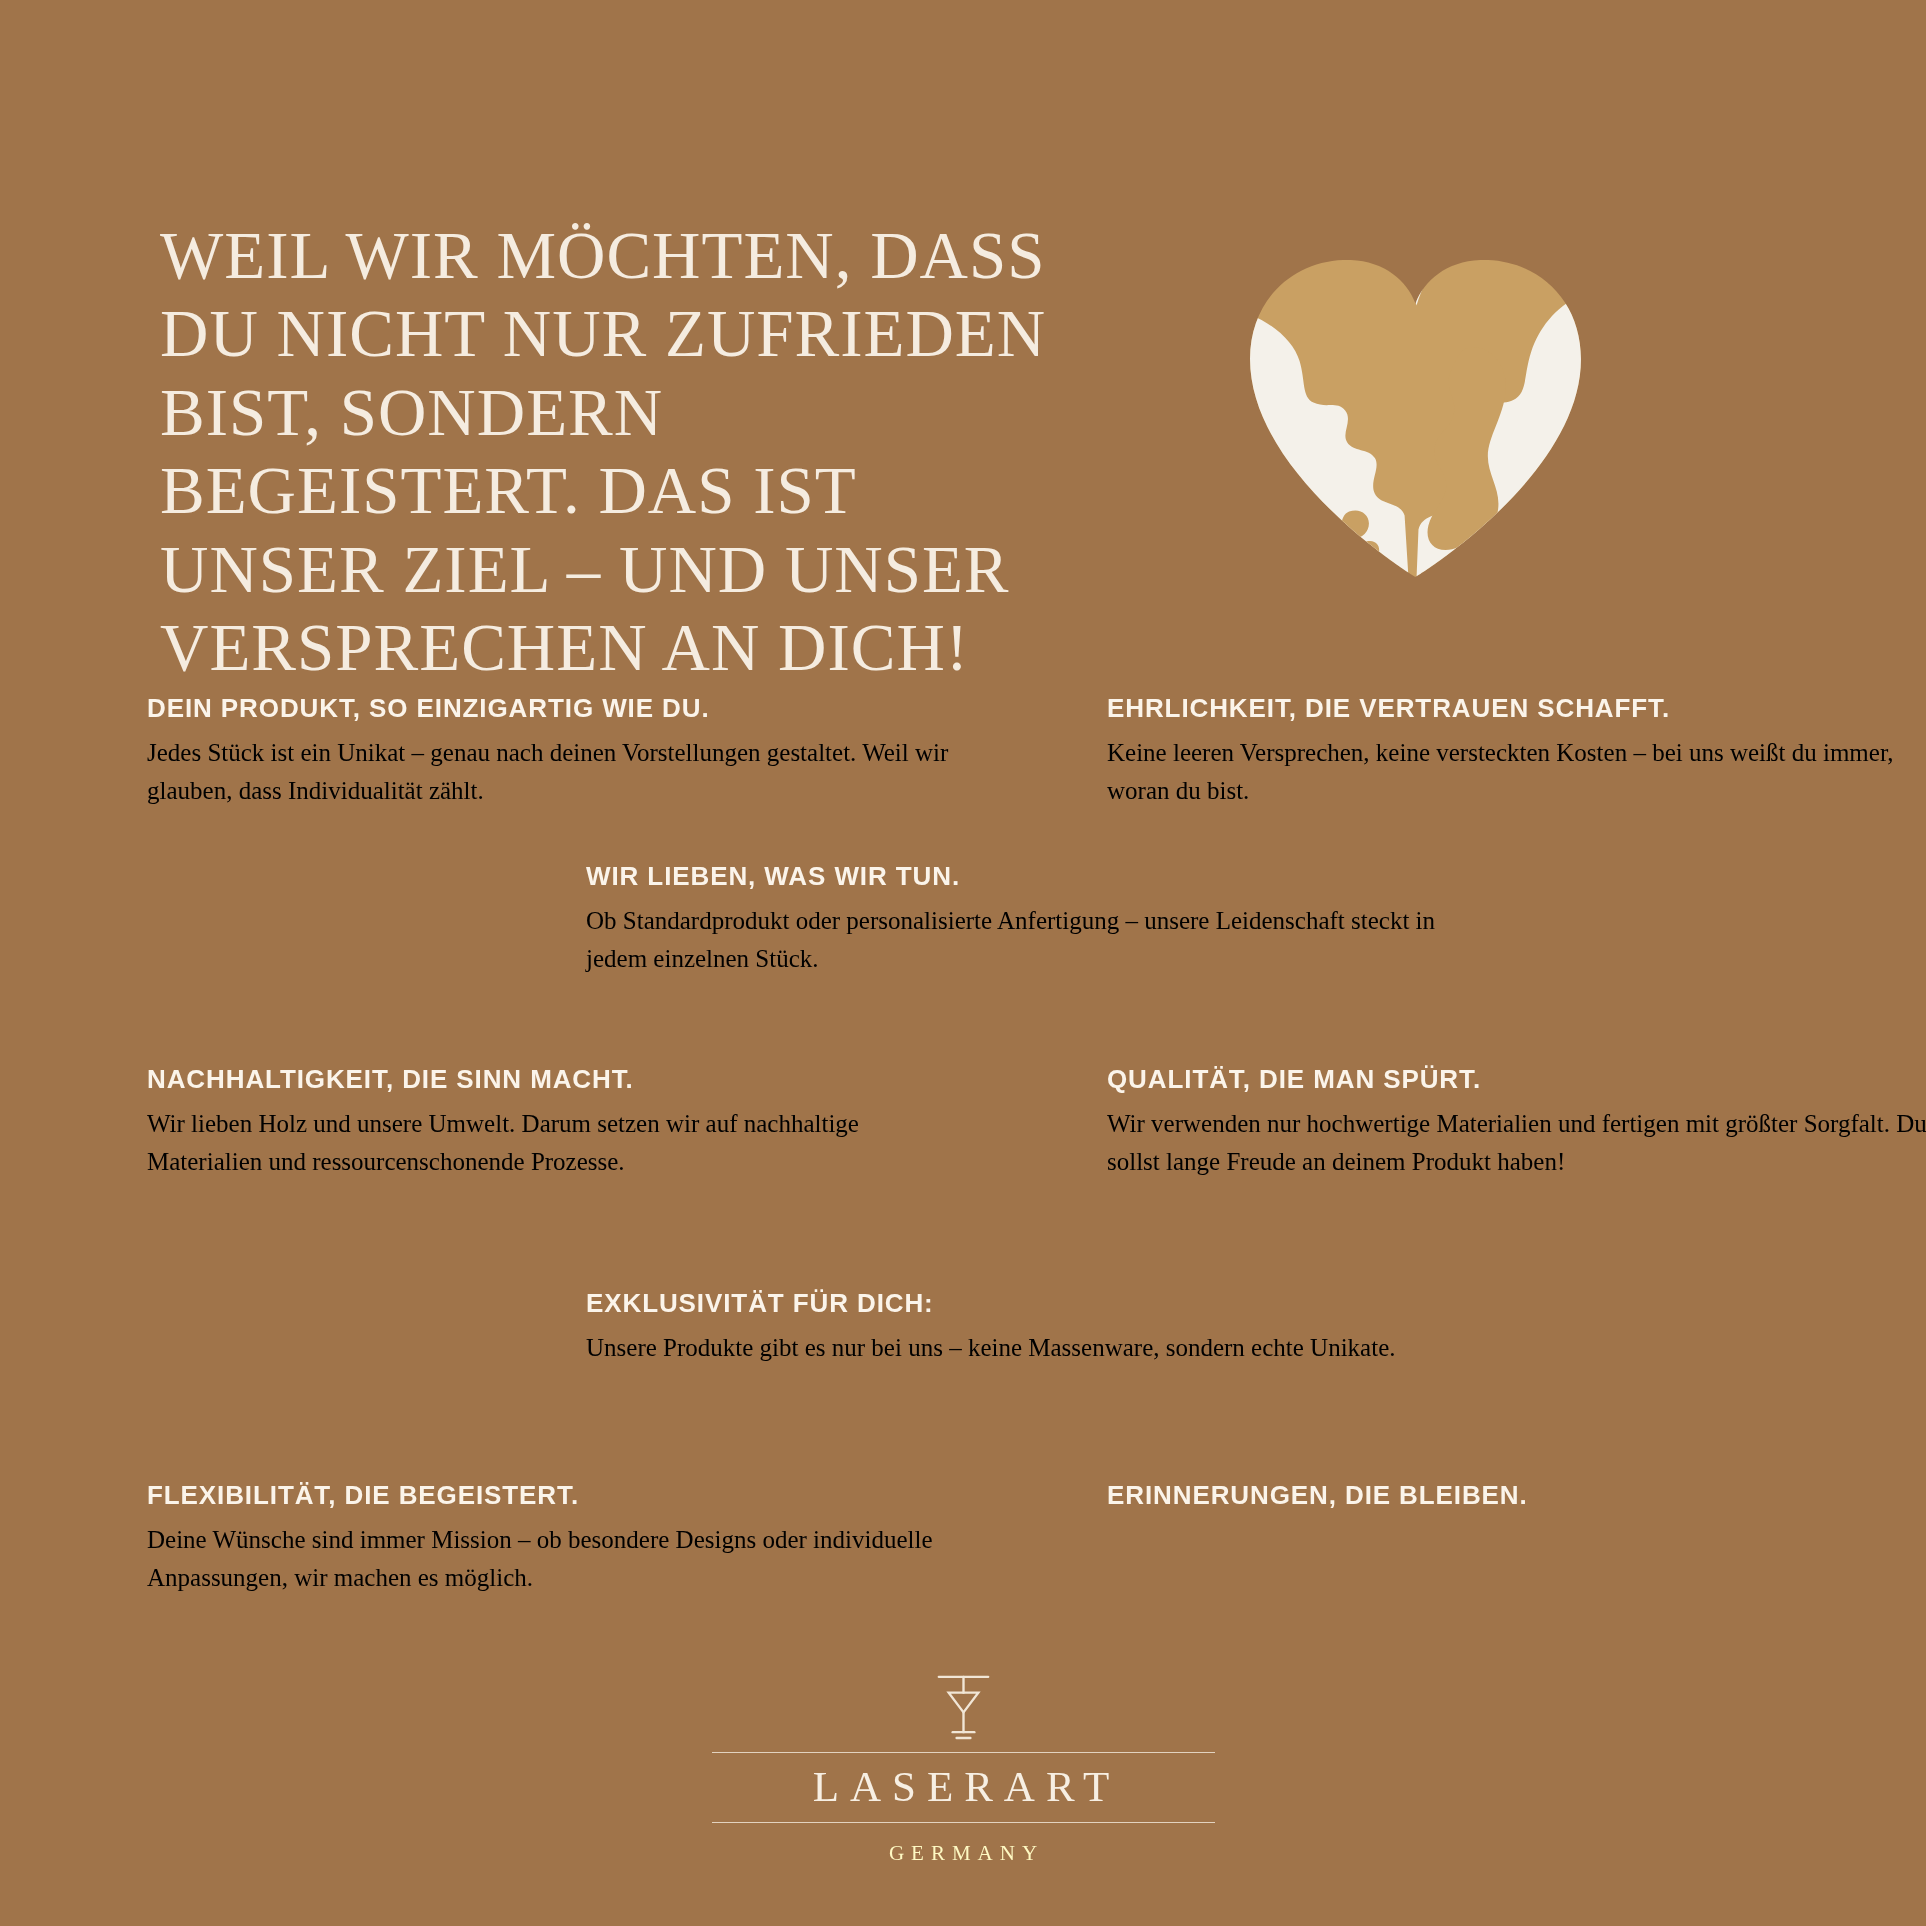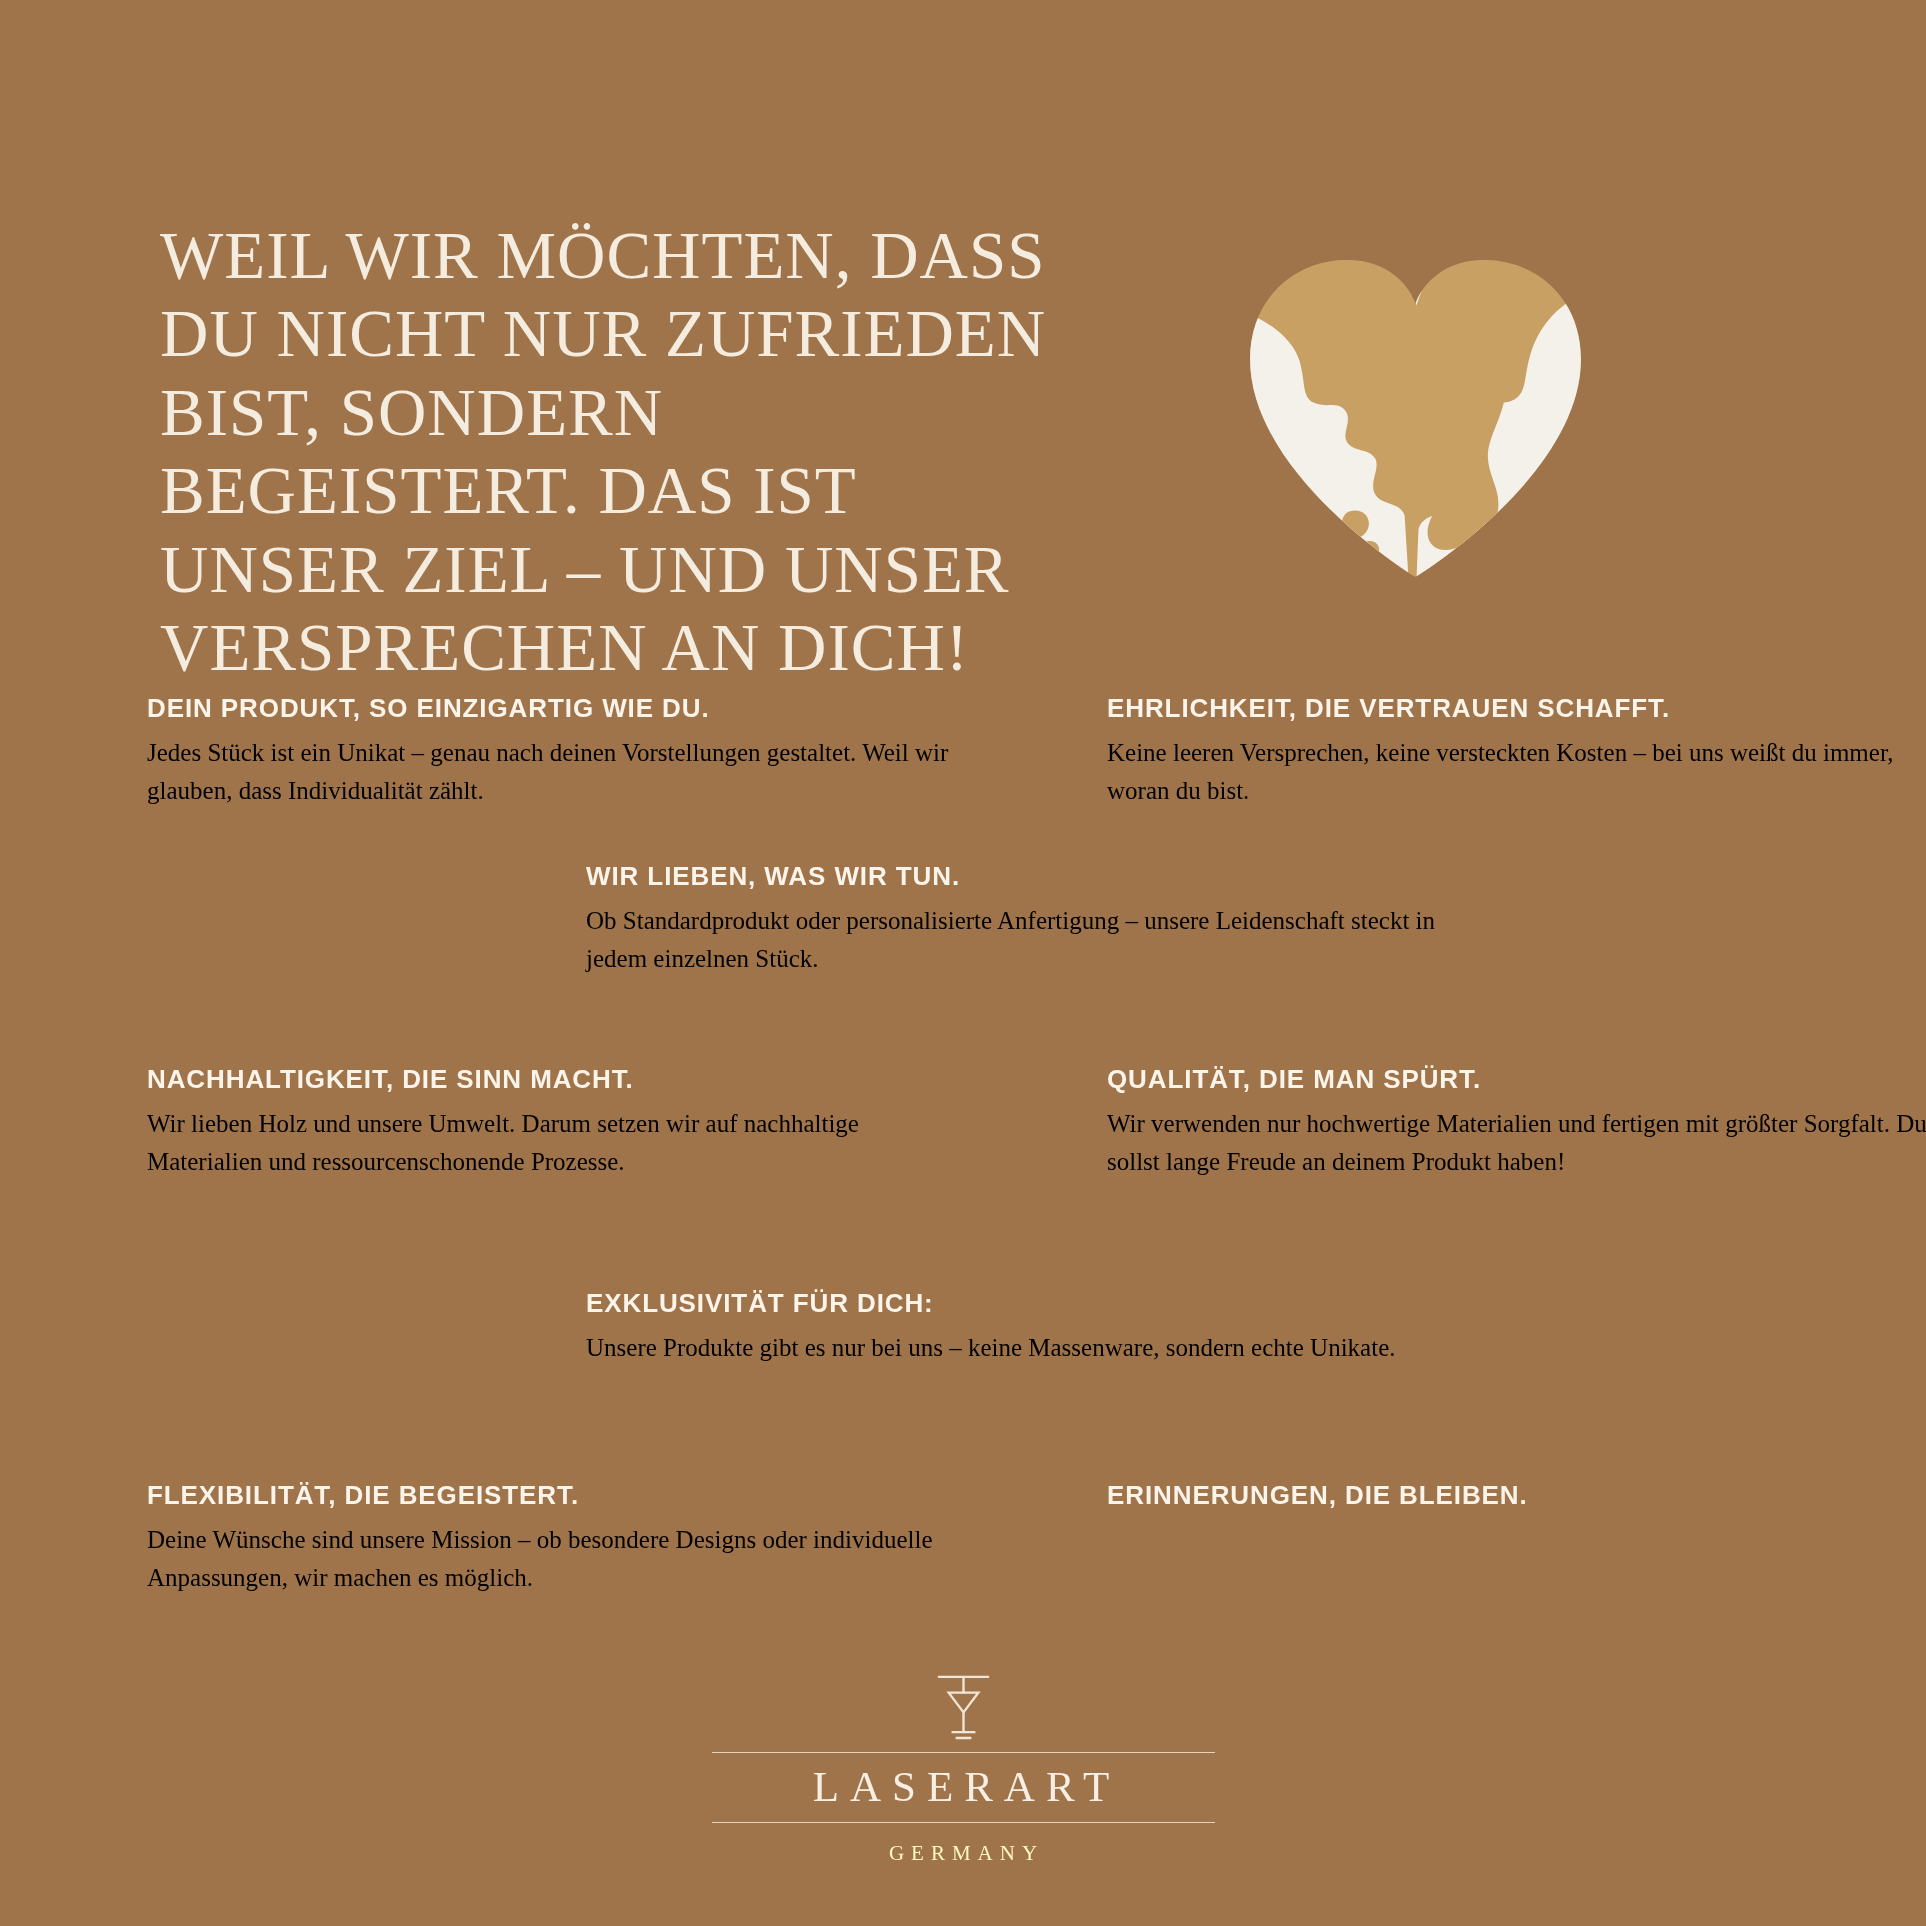--- a/index.html
+++ b/index.html
@@ -175,21 +175,21 @@
     <p>Wir verwenden nur hochwertige Materialien und fertigen mit größter Sorgfalt. Du sollst lange Freude an deinem Produkt haben!</p>
   </div>
 
   <div class="feature f-exklusiv">
     <h3>EXKLUSIVITÄT FÜR DICH:</h3>
     <p>Unsere Produkte gibt es nur bei uns – keine Massenware, sondern echte Unikate.</p>
   </div>
 
   <div class="feature f-flex">
     <h3>FLEXIBILITÄT, DIE BEGEISTERT.</h3>
-    <p>Deine Wünsche sind unsere Mission – ob besondere Designs oder individuelle Anpassungen, wir machen es möglich.</p>
+    <p>Deine Wünsche sind immer Mission – ob besondere Designs oder individuelle Anpassungen, wir machen es möglich.</p>
   </div>
 
   <div class="feature f-erinnerung">
     <h3>ERINNERUNGEN, DIE BLEIBEN.</h3>
   </div>
 
   <div class="footer">
     <div class="logo-mark">
       <svg width="109" height="75" viewBox="0 0 110 76" xmlns="http://www.w3.org/2000/svg">
         <g stroke="#f1e6d6" stroke-width="2.4" fill="none" stroke-linecap="round">

